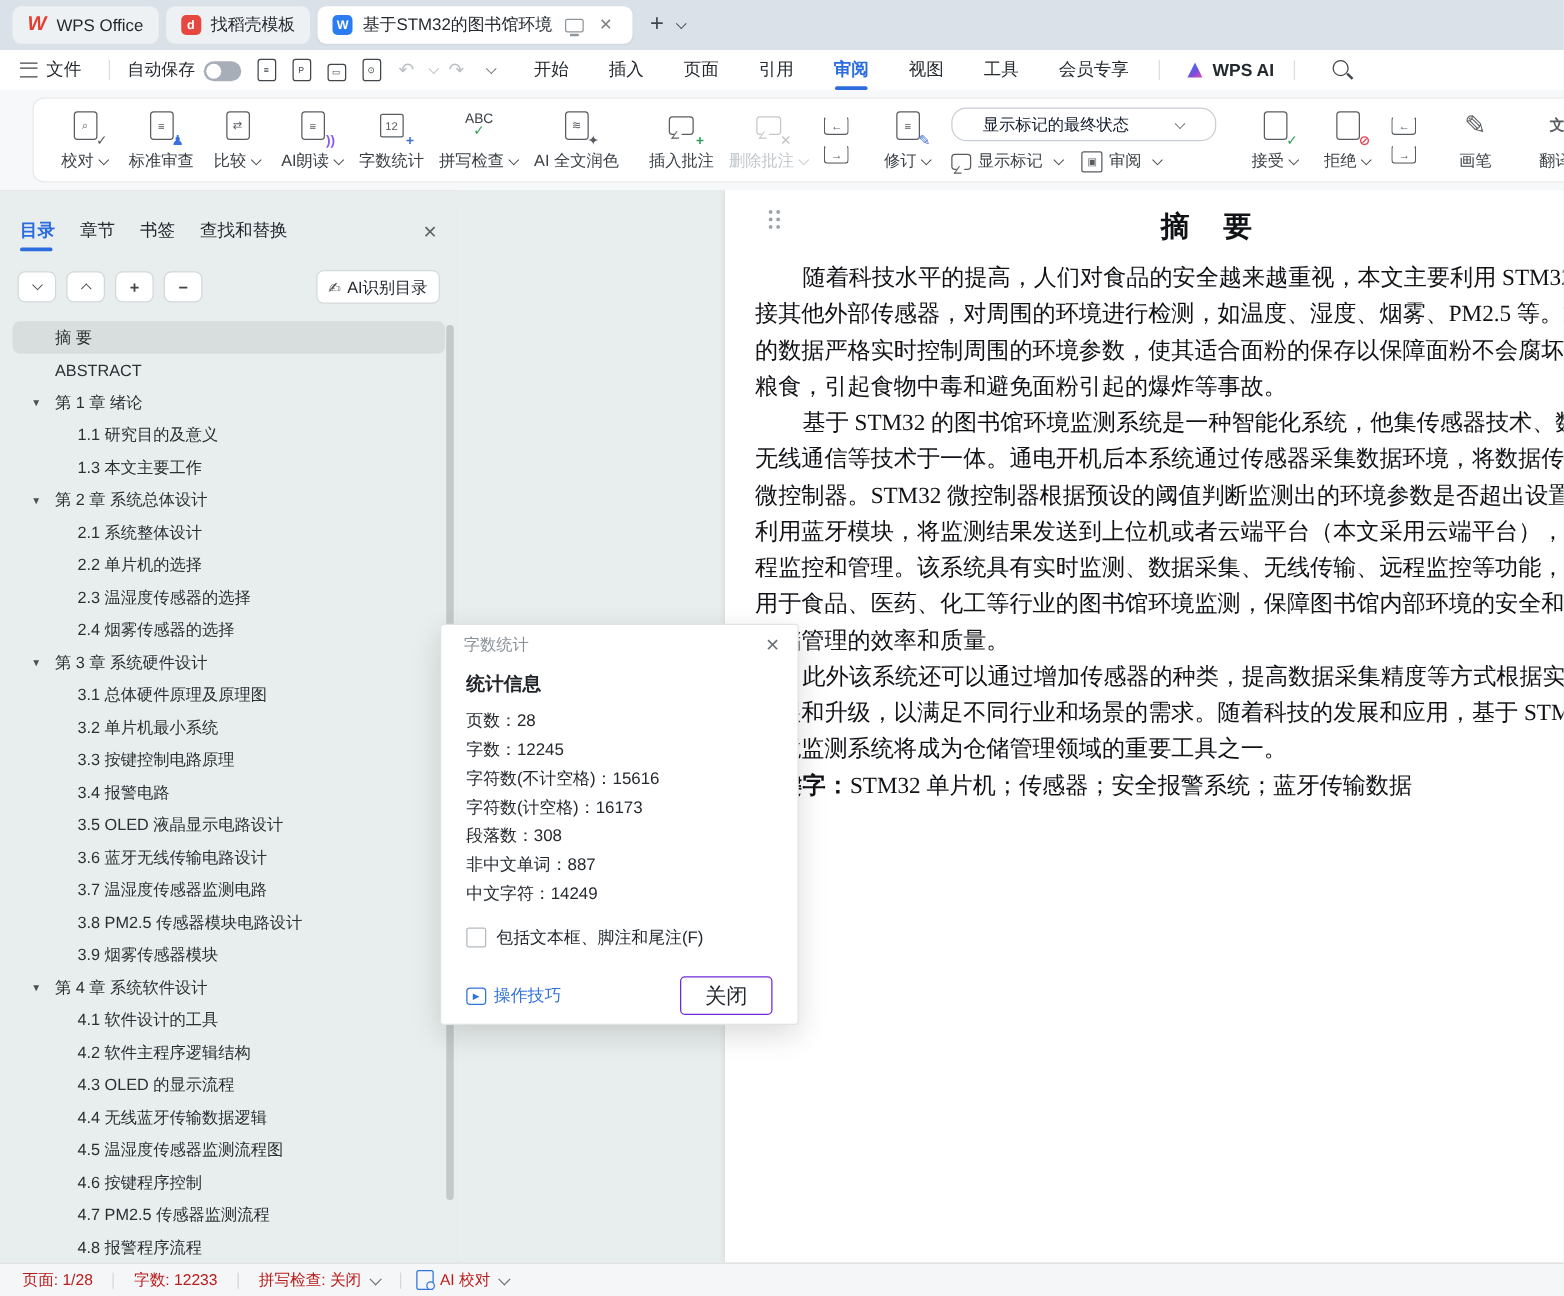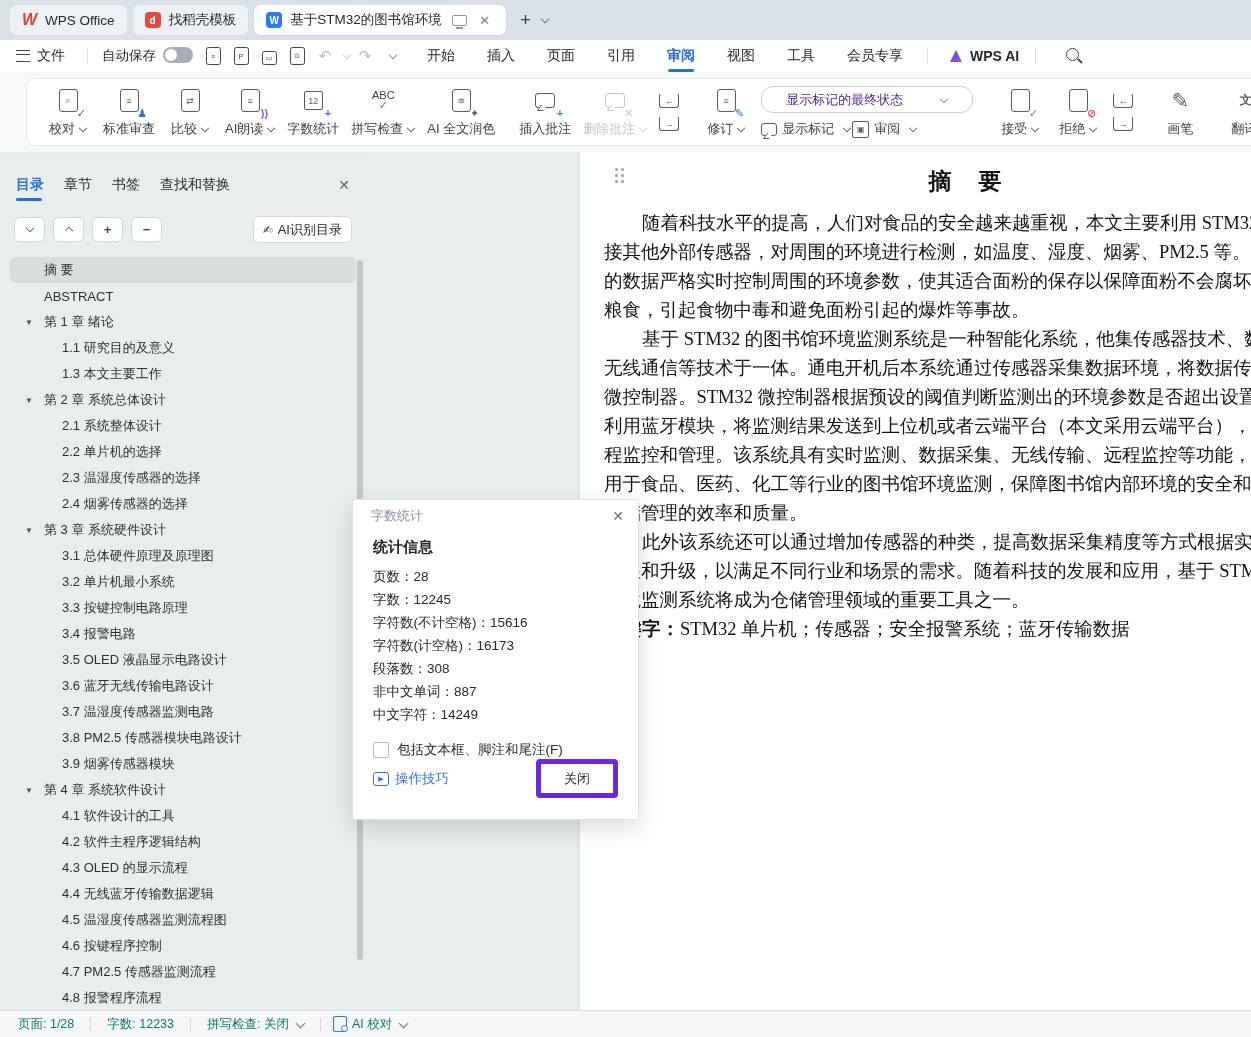--- a/index.html
+++ b/index.html
@@ -21,21 +21,21 @@
   .mon{width:13px;height:9px;border:1.4px solid #8f969c;border-radius:2px;position:relative;margin-left:2px}
   .mon::after{content:'';position:absolute;left:3px;right:3px;bottom:-4px;height:1.5px;background:#8f969c}
   .xg{color:#7d848a;font-size:13px;padding:0 4px}
   .plus{font-size:19px;color:#41464b;margin:0 6px 0 8px}
   
   .menubar{position:absolute;left:0;top:40px;right:0;height:32px;background:#fff;display:flex;align-items:center;font-size:13.5px}
   .mfile{display:flex;align-items:center;gap:7px;padding:0 14px 0 16px;font-size:14px}
   .ham{width:14px;height:10px;border-top:1.6px solid #41464b;border-bottom:1.6px solid #41464b;position:relative}
   .ham::after{content:'';position:absolute;left:0;right:0;top:2.6px;height:1.6px;background:#41464b}
   .vdiv{width:1px;height:16px;background:#dcdfe2;margin:0 8px}
-  .autosave{display:flex;align-items:flex-start;gap:7px;padding:0 6px;color:#24292e}
+  .autosave{display:flex;align-items:flex-end;gap:7px;padding:0 6px;color:#24292e}
   .tg{width:30px;height:16px;border-radius:9px;background:#a7aeb7;position:relative}
   .tg::after{content:'';position:absolute;left:2px;top:2px;width:12px;height:12px;border-radius:50%;background:#fff}
   .mi{width:26px;height:24px;display:flex;align-items:center;justify-content:center;color:#41464b;margin:0 1px}
   .pgi{width:13px;height:16px;border:1.5px solid #41464b;border-radius:2.5px;position:relative;font-size:7px;
        display:flex;align-items:center;justify-content:center}
   .gray{color:#b9bec5}
   .mtabs{display:flex;margin-left:14px;height:32px}
   .mtab{padding:0 16px;display:flex;align-items:center;position:relative;color:#24292e;font-size:14px}
   .mtab.active{color:#2b6cdf;font-weight:700}
   .mtab.active::after{content:'';position:absolute;left:50%;transform:translateX(-50%);bottom:0;width:26px;height:3px;border-radius:2px;background:#2b6cdf}
@@ -59,22 +59,22 @@
   .bd.green{color:#2fa05a}.bd.blue{color:#3b6fe0}.bd.red{color:#e0485a}.bd.purple{color:#8a5cf5}.bd.gray{color:#585c61}
   .bub{width:18px;height:13px;border:1.6px solid #585c61;border-radius:3px;position:relative}
   .bub::after{content:'';position:absolute;left:3px;bottom:-4px;width:5px;height:5px;background:#fff;
               border-left:1.6px solid #585c61;border-bottom:1.6px solid #585c61;transform:skewX(-35deg)}
   .rb.disabled .bub,.rb.disabled .bub::after{border-color:#c3c7cb}
   .navcol{display:flex;flex-direction:column;gap:8px;color:#585c61;font-size:12px}
   .navic{width:18px;height:13px;border:1.5px solid #585c61;border-radius:3px;border-top-color:transparent;
          display:flex;align-items:center;justify-content:center;font-size:9px;line-height:0;color:#585c61}
   .combocol{display:flex;flex-direction:column;gap:7px}
   .combo{width:162px;height:25px;border:1px solid #c9ced4;border-radius:12px;background:#fff;display:flex;
-         align-items:center;justify-content:space-between;padding:0 24px;font-size:13px;color:#4c1d95}
-  .rbrow{display:flex;gap:1px}
+         align-items:center;justify-content:space-between;padding:0 24px;font-size:13px;color:#0f172a}
+  .rbrow{display:flex;gap:14px}
   .rbi{display:flex;align-items:center;gap:5px;font-size:13px;color:#3c4146;white-space:nowrap}
   .boxic{width:15px;height:15px;border:1.6px solid #585c61;border-radius:2px;display:flex;align-items:center;justify-content:center;font-size:8px;color:#585c61}
   .abc{font-size:11px;font-weight:400;color:#3c4146;letter-spacing:0;line-height:1}
   .abc i{display:block;font-style:normal;color:#2fa05a;font-size:11px;text-align:center;margin-top:-1px}
   .peng{font-size:21px;color:#585c61;transform:rotate(0deg)}
   .trtxt{font-size:12px;font-weight:700;color:#585c61}
   
   .sidebar{position:absolute;left:0;top:164px;bottom:26px;width:366px;background:#e8eeed;border-right:1px solid #d2d9d8}
   .side-tabs{display:flex;align-items:center;gap:20px;height:42px;padding:0 16px;font-size:14px;color:#24292e}
   .stab{position:relative;height:42px;display:flex;align-items:center}
@@ -111,29 +111,29 @@
   .dlg{position:absolute;left:352px;top:499px;width:285px;height:319px;background:#fff;border:1px solid #e0e3e6;
        border-radius:3px;box-shadow:0 8px 24px rgba(0,0,0,.14);z-index:50}
   .dlg-h{height:32px;display:flex;align-items:center;justify-content:space-between;padding:0 14px 0 18px;
          font-size:13px;color:#8a9197}
   .dlg-x{color:#6b7176;font-size:14px}
   .dlg-b{padding:6px 20px 0 20px}
   .dlg-sec{font-size:15px;font-weight:700;color:#212529;margin-bottom:8px}
   .srow{font-size:13.5px;line-height:23px;color:#24292e;white-space:nowrap}
   .chkrow{display:flex;align-items:center;gap:8px;margin-top:15px;font-size:13.5px;color:#24292e}
   .chk{width:14px;height:14px;border:1px solid #b4bac0;border-radius:2px;background:#fff;flex:none}
-  .dlg-f{display:flex;align-items:center;justify-content:space-between;}
+  .dlg-f{display:flex;align-items:center;justify-content:space-between;margin-top:22px}
   .tips{display:flex;align-items:center;gap:6px;color:#3272dc;font-size:13.5px}
   .tipsic{width:14px;height:12px;border:1.4px solid #3272dc;border-radius:3px;display:flex;align-items:center;
           justify-content:center;font-size:7px;color:#3272dc}
-  .closebtn{width:72px;height:29px;border:5px solid #6d28d9;border-radius:4px;background:#fff;font-size:13px;
+  .closebtn{width:72px;height:29px;border:1px solid #6d28d9;border-radius:4px;background:#fff;font-size:17px;
             color:#24292e;display:flex;align-items:center;justify-content:center}
   
   .statusbar{position:absolute;left:0;bottom:0;right:0;height:26px;background:#f4f6f7;border-top:1px solid #dadde0;
-             display:flex;align-items:center;font-size:12.5px;color:#0f766e;padding-left:14px}
+             display:flex;align-items:center;font-size:12.5px;color:#b91c1c;padding-left:14px}
   .sbi{display:flex;align-items:center;gap:5px;padding:0 4px}
   .sbdiv{width:1px;height:13px;background:#d4d8da;margin:0 12px}
   .sbcv{width:6px;height:6px;border-right:1.3px solid #6b7176;border-bottom:1.3px solid #6b7176;
         display:inline-block;transform:rotate(45deg);margin:0 0 2px 3px}
   .sbdoc{width:12px;height:14px;border:1.4px solid #3272dc;border-radius:2px;position:relative}
   .sbdoc::after{content:'';position:absolute;width:5px;height:5px;border:1.3px solid #3272dc;border-radius:50%;right:-2px;bottom:-1px;background:#f4f6f7}
 </style>
 </head>
 <body>
 

